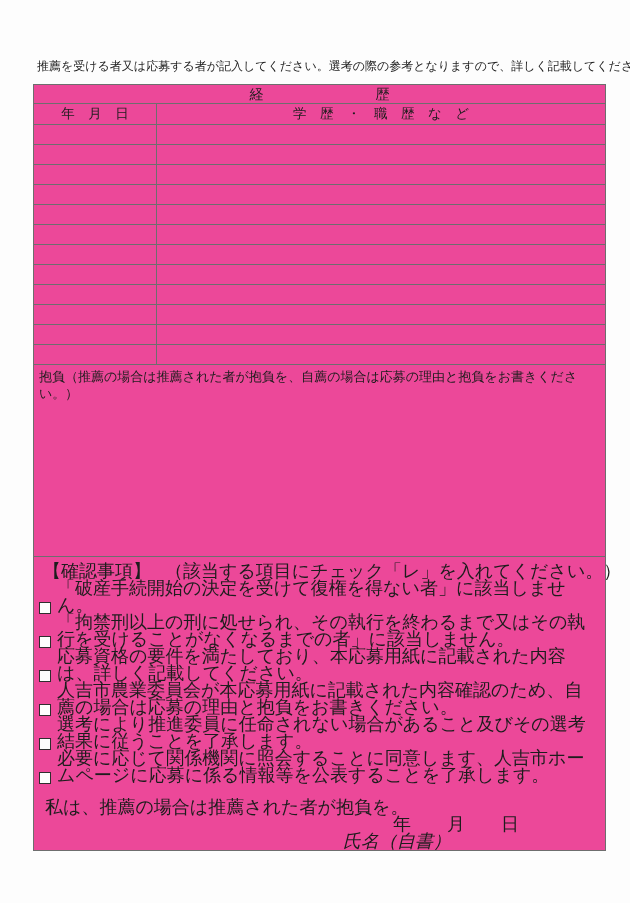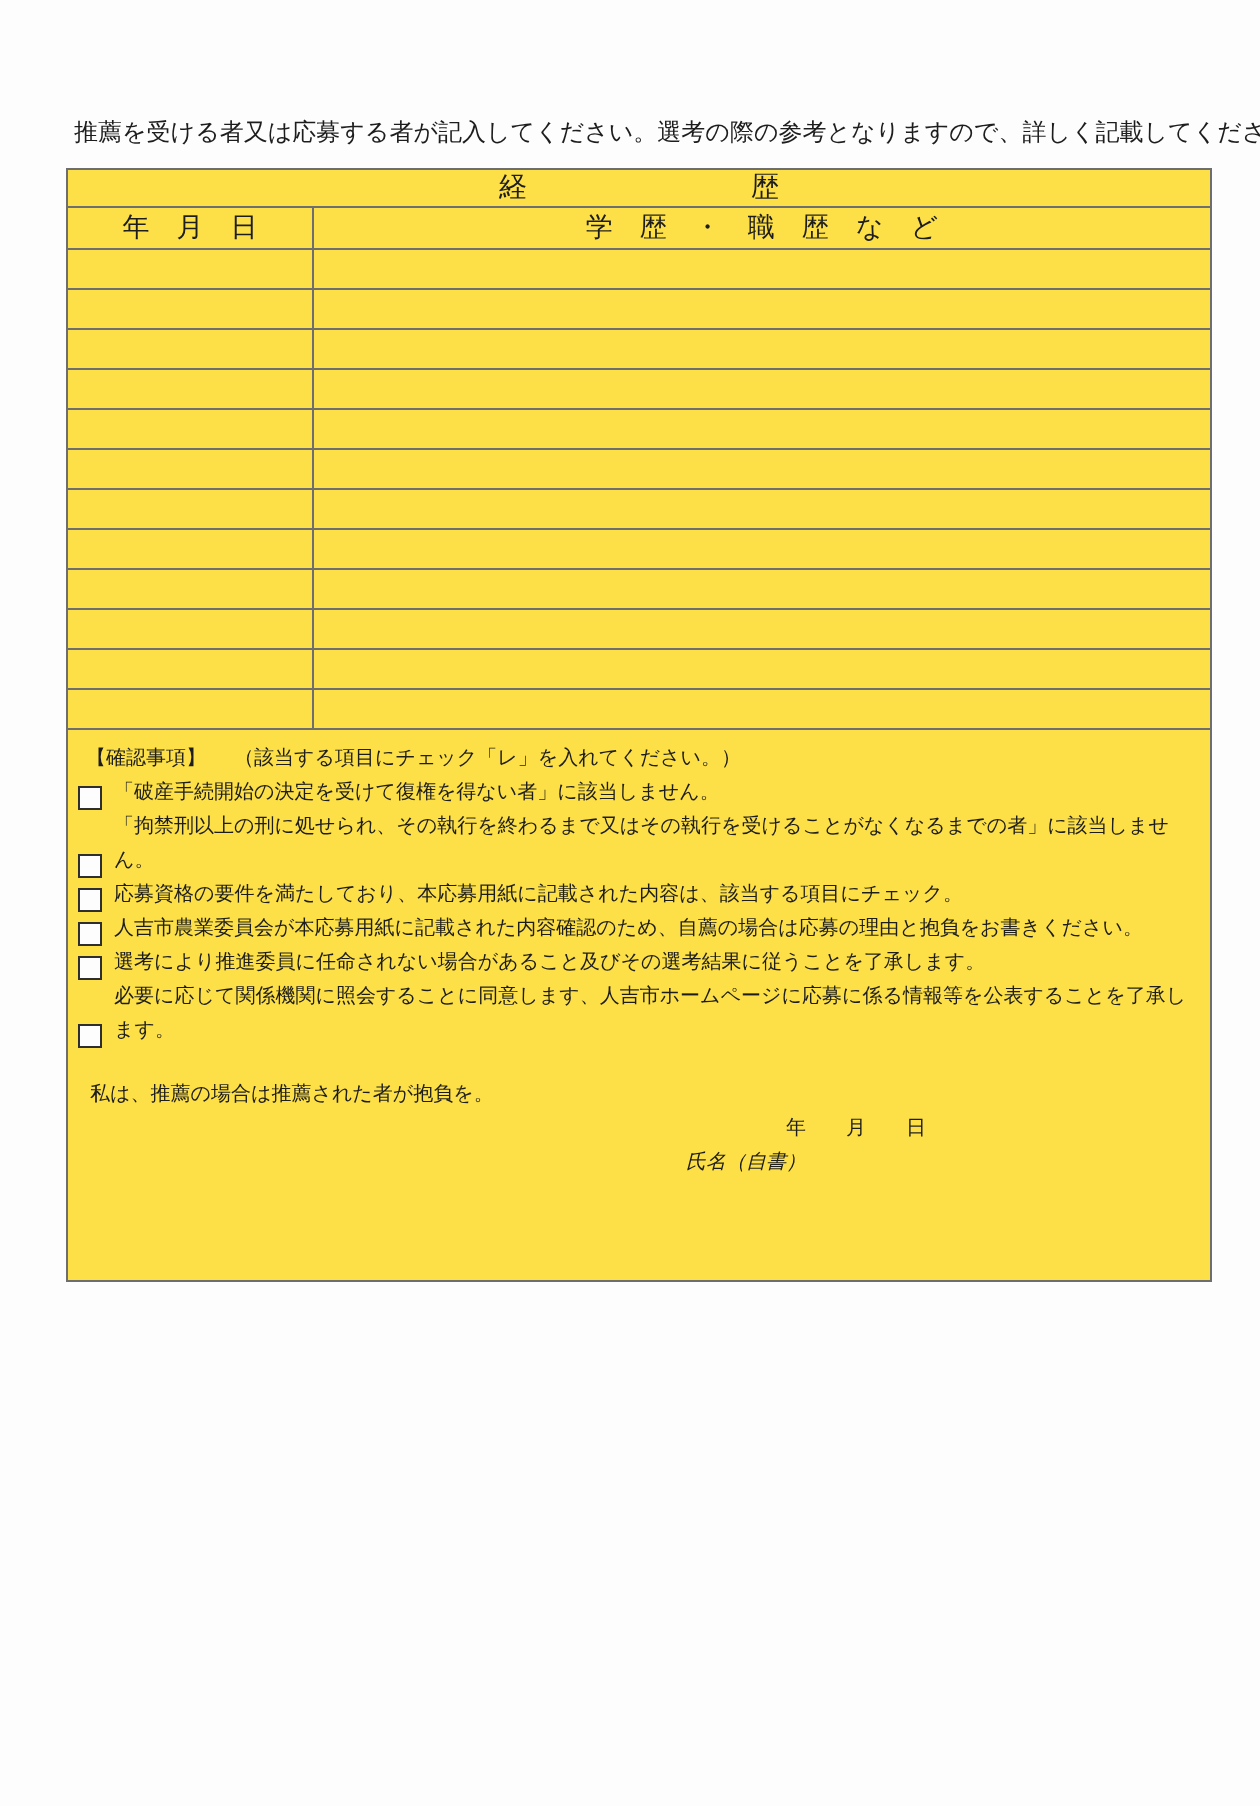--- a/index.html
+++ b/index.html
@@ -28,21 +28,21 @@
     width: 573px;
     border-collapse: collapse;
     table-layout: fixed;
     border: 1px solid #3d3d3d;
     font-size: 13px;
   }
   table.form-table td {
     border: 1px solid #6e6e6e;
     padding: 0;
     vertical-align: middle;
-    background: #fde047;
+    background: #ec4899;
   }
   col.c-date { width: 123px; }
 
   .cell-title {
     height: 18px;
     text-align: center;
     font-size: 14px;
     line-height: 17px;
   }
   .row-head td {
@@ -57,21 +57,21 @@
     vertical-align: top !important;
     padding: 3px 5px !important;
     font-size: 13px;
     line-height: 17px;
   }
 
   .cell-confirm {
     height: 269px;
     vertical-align: top !important;
     padding: 6px 6px 0 4px !important;
-    font-size: 10px;
+    font-size: 18px;
   }
   .confirm-head {
     padding-left: 5px;
     line-height: 17px;
     white-space: nowrap;
   }
   .confirm-note { margin-left: 14px; }
   .chk-item {
     display: flex;
     align-items: flex-end;
@@ -164,39 +164,44 @@
       </tr>
       <tr class="row-empty">
         <td></td>
         <td></td>
       </tr>
       <tr class="row-empty">
         <td></td>
         <td></td>
       </tr>
 
+      <tr>
+        <td colspan="2" class="cell-aspiration">
+          <span>抱負（推薦の場合は推薦された者が抱負を、自薦の場合は応募の理由と抱負をお書きください。）</span>
+        </td>
+      </tr>
 
       <tr>
         <td colspan="2" class="cell-confirm">
 
           <div class="confirm-head">
             <span>【確認事項】</span><span class="confirm-note">（該当する項目にチェック「レ」を入れてください。）</span>
           </div>
 
           <div class="chk-item">
             <span class="chk"></span>
             <span class="chk-text">「破産手続開始の決定を受けて復権を得ない者」に該当しません。</span>
           </div>
           <div class="chk-item">
             <span class="chk"></span>
             <span class="chk-text">「拘禁刑以上の刑に処せられ、その執行を終わるまで又はその執行を受けることがなくなるまでの者」に該当しません。</span>
           </div>
           <div class="chk-item">
             <span class="chk"></span>
-            <span class="chk-text">応募資格の要件を満たしており、本応募用紙に記載された内容は、該当する項目にチェック。</span>
+            <span class="chk-text">応募資格の要件を満たしており、本応募用紙に記載された内容は、詳しく記載してください。</span>
           </div>
           <div class="chk-item">
             <span class="chk"></span>
             <span class="chk-text">人吉市農業委員会が本応募用紙に記載された内容確認のため、自薦の場合は応募の理由と抱負をお書きください。</span>
           </div>
           <div class="chk-item">
             <span class="chk"></span>
             <span class="chk-text">選考により推進委員に任命されない場合があること及びその選考結果に従うことを了承します。</span>
           </div>
           <div class="chk-item">

